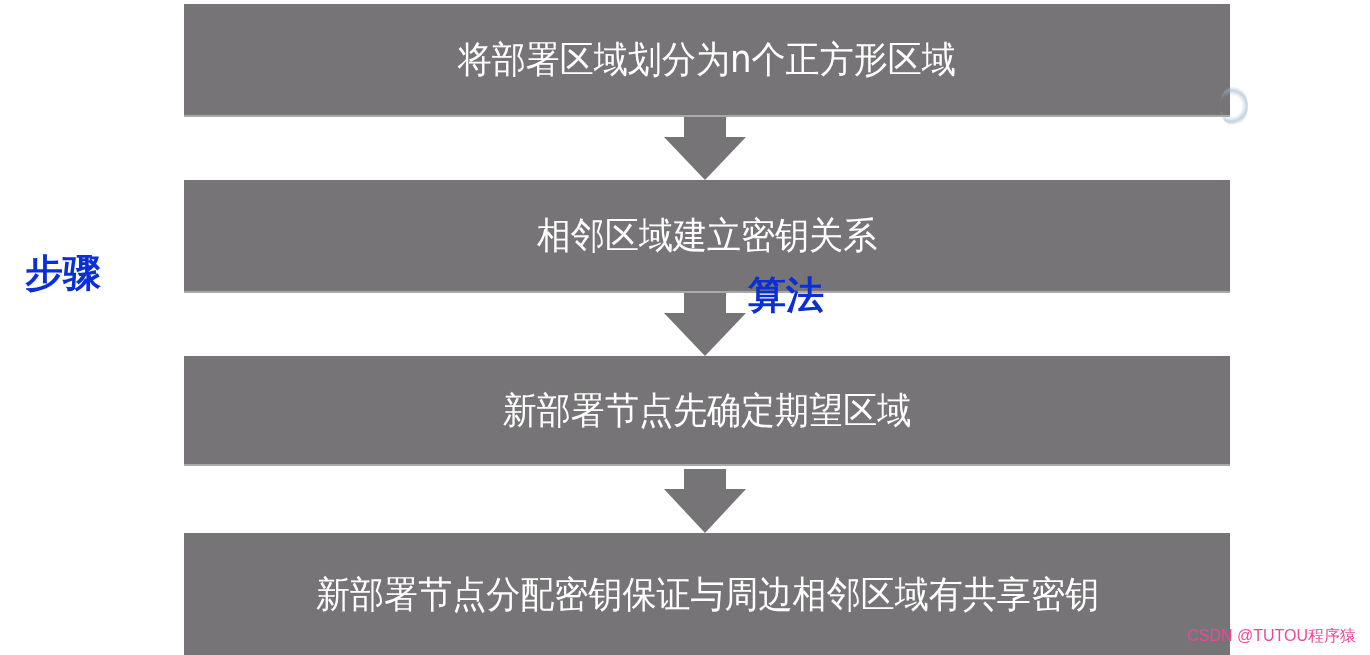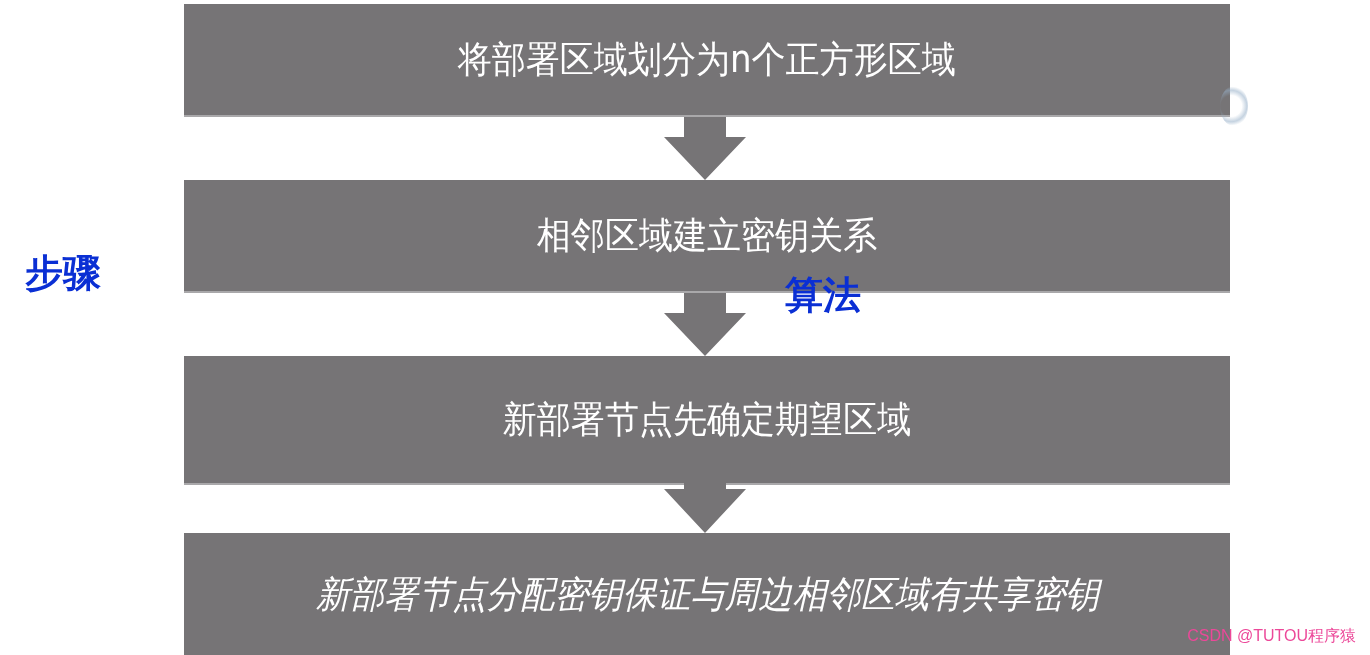--- a/index.html
+++ b/index.html
@@ -52,31 +52,31 @@
   </svg>
 
   <div class="step-box" style="top:180px;height:113px;">
     <span class="step-text">相邻区域建立密钥关系</span>
   </div>
 
   <svg class="arrow" style="left:664px;top:293px;" width="82" height="64" viewBox="0 0 82 64">
     <polygon points="20,0 62,0 62,20 82,20 41,63 0,20 20,20" fill="#767476"></polygon>
   </svg>
 
-  <div class="step-box" style="top:356px;height:129px;">
+  <div class="step-box" style="top:356px;height:110px;">
     <span class="step-text">新部署节点先确定期望区域</span>
   </div>
 
   <svg class="arrow" style="left:664px;top:469px;" width="82" height="65" viewBox="0 0 82 65">
     <polygon points="20,0 62,0 62,20 82,20 41,64 0,20 20,20" fill="#767476"></polygon>
   </svg>
 
-  <div class="step-box" style="top:533px;height:122px;border-bottom:none;font-style:italic;">
+  <div class="step-box" style="top:533px;height:122px;border-bottom:none;">
     <span class="step-text small">新部署节点分配密钥保证与周边相邻区域有共享密钥</span>
   </div>
 
   <div class="deco-circle"></div>
 
   <div class="label-side" style="left:25px;top:254px;text-align:right;">步骤</div>
-  <div class="label-side" style="left:748px;top:276px;margin-left:37px;">算法</div>
+  <div class="label-side" style="left:748px;top:276px;">算法</div>
 </div>
 
 <div class="watermark">CSDN @TUTOU程序猿</div>
 
 </body></html>

